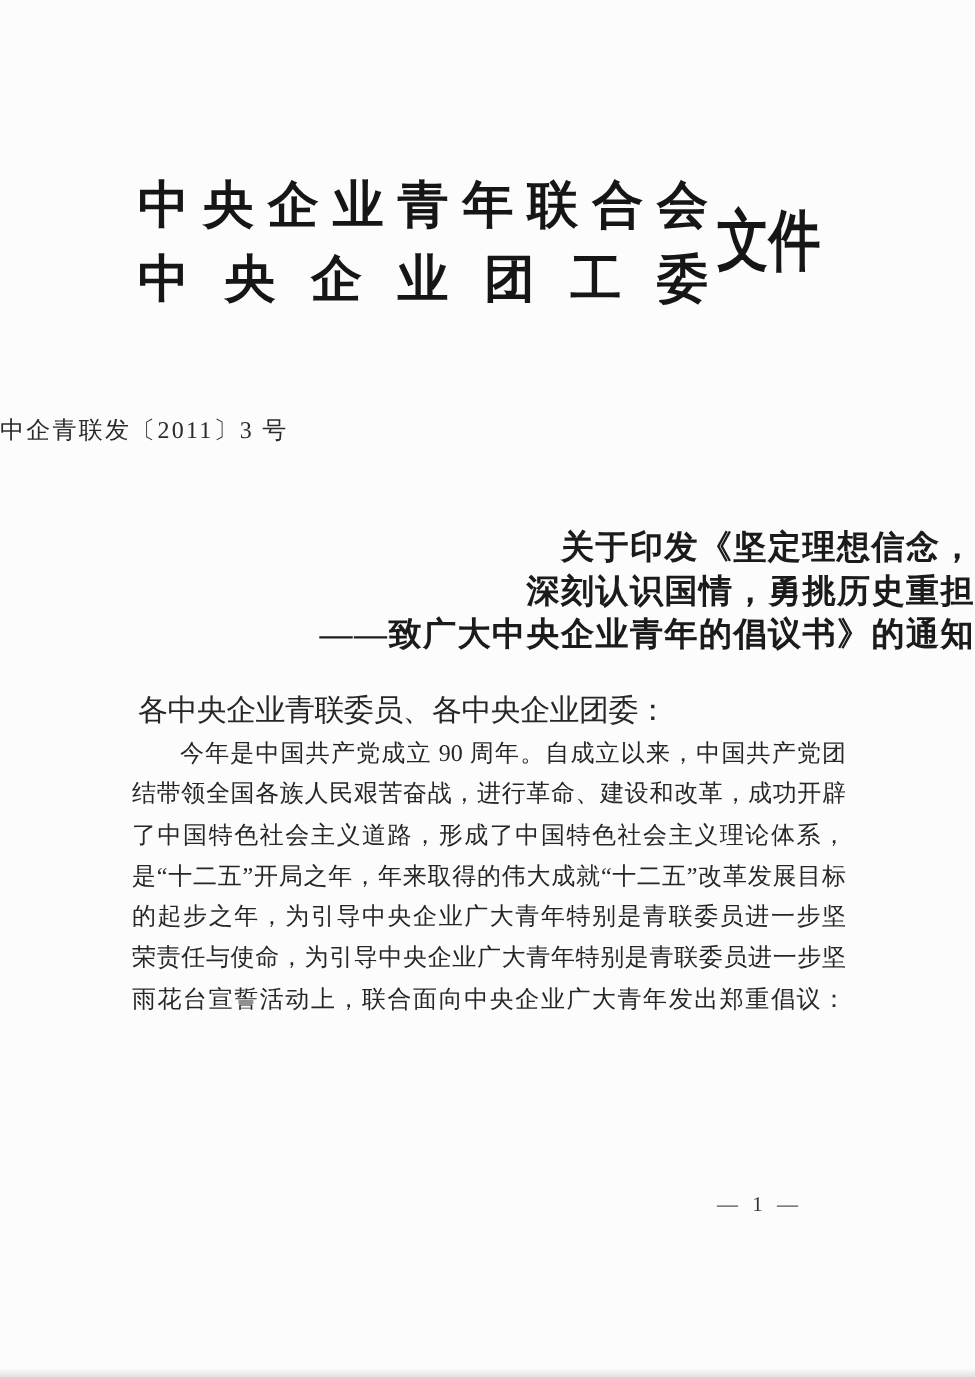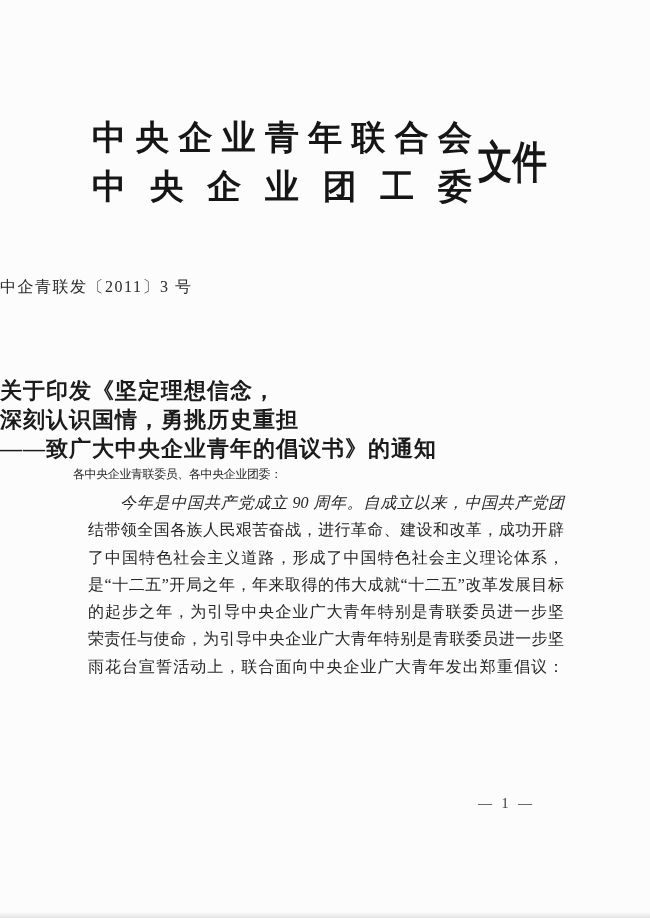--- a/index.html
+++ b/index.html
@@ -35,41 +35,40 @@
     white-space:nowrap;
   }
   
   .doc-number{
     position:absolute;top:277px;left:0;width:100%;
     text-align:left;font-size:16px;letter-spacing:1.5px;color:#2a2a2a;
   }
   
   .title{
     position:absolute;top:350px;left:0;width:100%;
-    text-align:left;
+    text-align:right;
     font-size:22px;font-weight:700;line-height:29px;letter-spacing:1px;
     color:#1b1b1b;
-    margin-top:26px;
   }
   
   .salutation{
-    position:absolute;top:461px;left:73px;
-    font-size:12px;letter-spacing:-0.4px;line-height:27px;color:#262626;
+    position:absolute;top:461px;left:92px;
+    font-size:20px;letter-spacing:-0.4px;line-height:27px;color:#262626;
     white-space:nowrap;
   }
   .body-text{
     position:absolute;top:489px;left:88px;width:476px;
     font-size:16px;color:#262626;
   }
   .bline{
     line-height:27.3px;
     text-align:justify;
     text-align-last:justify;
   }
-  .bline.indent{text-indent:32px;font-style:italic;}
+  .bline.indent{text-indent:32px;}
   
   .page-number{
     position:absolute;top:796px;left:478px;
     font-size:14px;letter-spacing:3px;color:#333;
     white-space:nowrap;
   }
 </style>
 </head>
 <body>
 

